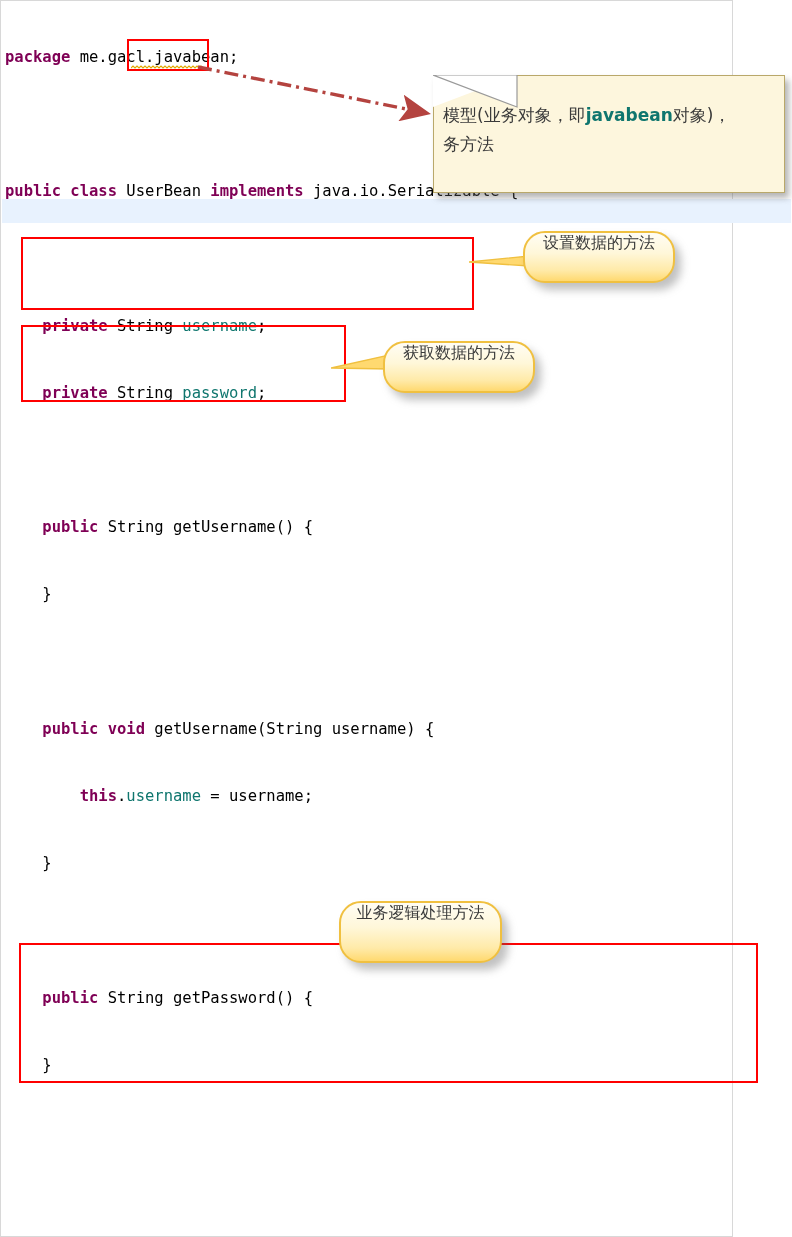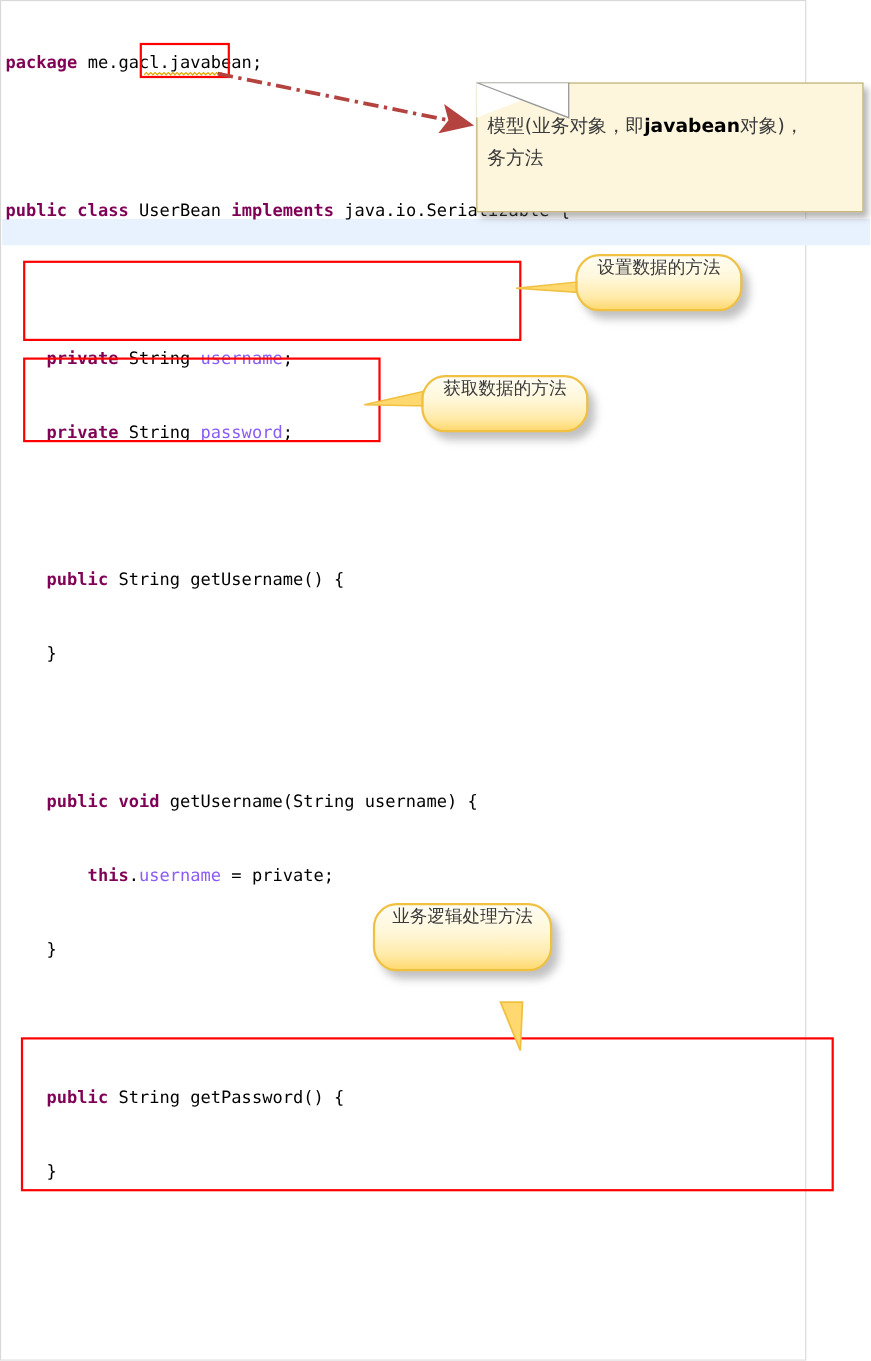--- a/index.html
+++ b/index.html
@@ -28,21 +28,21 @@
     width: 788px;
     font-family: "DejaVu Sans Mono", "Liberation Mono", monospace;
     font-size: 15.5px;
     line-height: 22.4px;
     white-space: pre;
     color: #000000;
     letter-spacing: 0px;
   }
   .ln { height: 22.4px; white-space: pre; position: relative; z-index: 3;}
   .kw   { color: #7f0055; font-weight: bold; }       
-  .fld  { color: #8b5cf6; }                           
+  .fld  { color: #0f766e; }                           
   .plain{ color: #000000; }
 
   
   #line-highlight {
     position: absolute;
     left: 1px; top: 198px;
     width: 789px; height: 24px;
     background: #e8f2fe;
     z-index: 1;
   }
@@ -103,21 +103,21 @@
   #callout-model .note-text {
     position: absolute;
     left: 10px; top: 26px;
     width: 336px;
     font-family: "DejaVu Sans", "Liberation Sans", sans-serif;
     font-size: 17px;
     line-height: 29px;
     color: #3a3a3a;
     letter-spacing: 0px;
   }
-  #callout-model .note-text b { font-weight: bold; color:#000000; }
+  #callout-model .note-text b { font-weight: bold; color:#0f766e; }
 
   
   .bubble {
     position: absolute;
     z-index: 7;
   }
   .bubble .bub-shadow {
     position: absolute;
     left: 6px; top: 7px;
     width: 100%; height: 100%;
@@ -146,21 +146,21 @@
   }
   .tail-down {
     position: absolute;
     z-index: 6;
   }
 
   #bubble-set   { left: 522px; top: 230px; width: 152px; height: 52px; }
   #tail-set     { left: 468px; top: 252px; width: 62px;  height: 16px; }
   #bubble-get   { left: 382px; top: 340px; width: 152px; height: 52px; }
   #tail-get     { left: 330px; top: 352px; width: 60px;  height: 20px; }
-  #bubble-biz   { left: 338px; top: 820px; width: 163px; height: 62px; }
+  #bubble-biz   { left: 338px; top: 900px; width: 163px; height: 62px; }
   #tail-biz     { left: 452px; top: 908px; width: 36px;  height: 48px; }
 </style>
 </head>
 <body>
 
 <div id="page">
 
   <div id="line-highlight"></div>
 
   <div id="code">
@@ -168,21 +168,21 @@
     <div class="ln"> </div>
     <div class="ln"><span class="kw">public class</span> <span class="plain">UserBean</span> <span class="kw">implements</span> <span class="plain">java.io.Serializable {</span></div>
     <div class="ln"> </div>
     <div class="ln">    <span class="kw">private</span> <span class="plain">String </span><span class="fld">username</span><span class="plain">;</span></div>
     <div class="ln">    <span class="kw">private</span> <span class="plain">String </span><span class="fld">password</span><span class="plain">;</span></div>
     <div class="ln"> </div>
     <div class="ln">    <span class="kw">public</span> <span class="plain">String getUsername() {</span></div>
     <div class="ln">    <span class="plain">}</span></div>
     <div class="ln"> </div>
     <div class="ln">    <span class="kw">public void</span> <span class="plain">getUsername(String username) {</span></div>
-    <div class="ln">        <span class="kw">this</span><span class="plain">.</span><span class="fld">username</span> <span class="plain">= private;</span></div>
+    <div class="ln">        <span class="kw">this</span><span class="plain">.</span><span class="fld">username</span> <span class="plain">= username;</span></div>
     <div class="ln">    <span class="plain">}</span></div>
     <div class="ln"> </div>
     <div class="ln">    <span class="kw">public</span> <span class="plain">String getPassword() {</span></div>
     <div class="ln">    <span class="plain">}</span></div>
     
     
     
     
     
     

